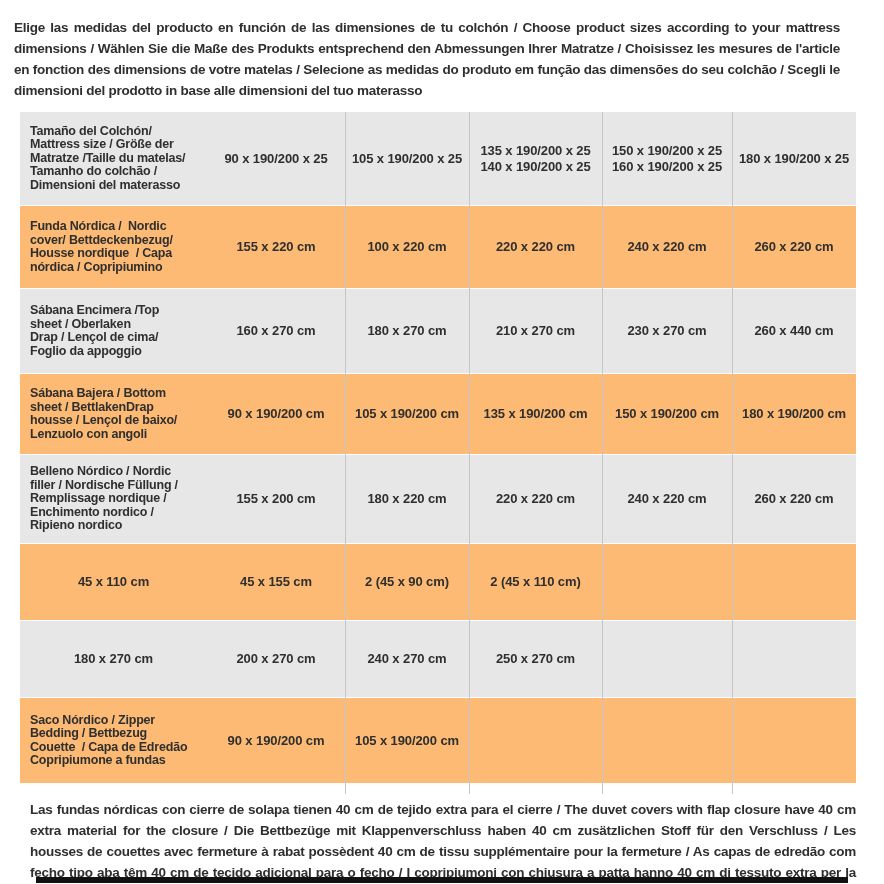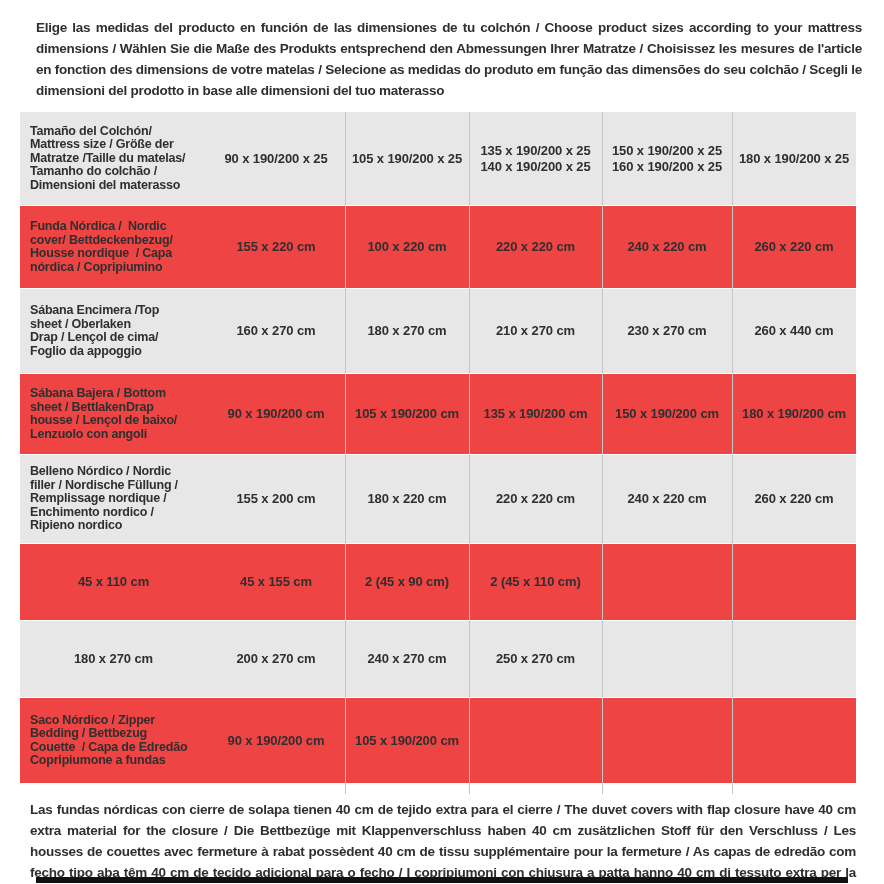--- a/index.html
+++ b/index.html
@@ -12,21 +12,21 @@
     height: 884px;
     position: relative;
     overflow: hidden;
     font-family: "Liberation Sans", sans-serif;
     font-weight: 700;
     color: #2f2f2f;
     -webkit-font-smoothing: antialiased;
   }
   .intro {
     position: absolute;
-    left: 36px;
+    left: 14px;
     top: 17px;
     width: 826px;
     font-size: 13.5px;
     line-height: 21px;
     letter-spacing: -0.25px;
     text-align: justify;
     text-align-last: left;
   }
   .note {
     position: absolute;
@@ -45,21 +45,21 @@
     top: 112px;
     width: 836px;
     height: 682px;
   }
   .row {
     display: grid;
     grid-template-columns: 187px 138px 124px 133px 130px 124px;
     margin-bottom: 1px;
   }
   .row.shaded { background: #e8e7e7; }
-  .row.plain  { background: #ef4444; }
+  .row.plain  { background: #fdba74; }
   .row-label {
     display: flex;
     align-items: center;
     padding-left: 10px;
     font-size: 12.5px;
     line-height: 13.5px;
     letter-spacing: -0.2px;
     white-space: pre;
   }
   .size-cell {

